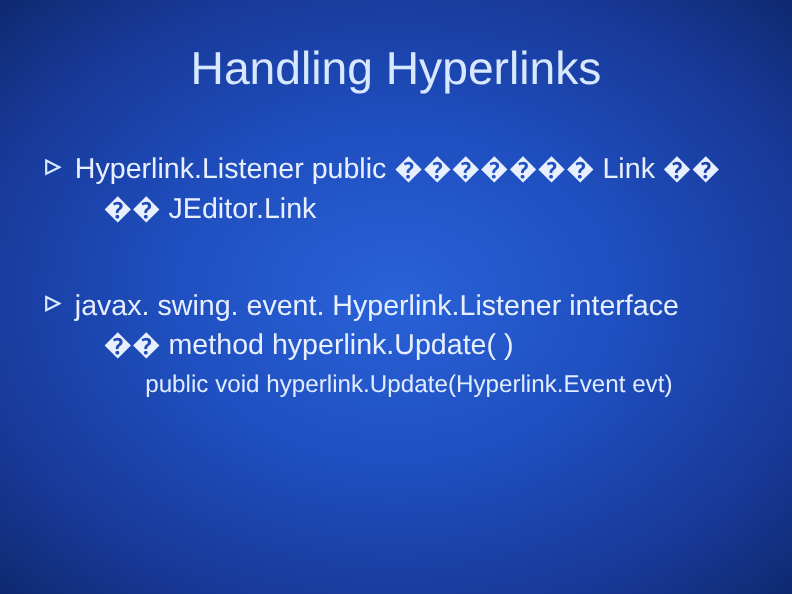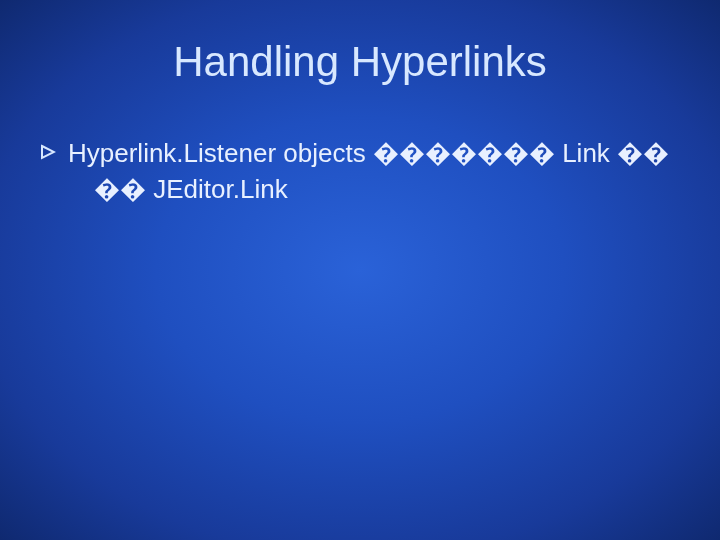--- a/index.html
+++ b/index.html
@@ -72,18 +72,30 @@
 <div class="slide">
   <div class="title">Handling Hyperlinks</div>
 
   <div class="bullet-item">
     <div class="bullet-row">
       <span class="arrow">
         <svg width="16" height="16" viewBox="0 0 16 16">
             <path d="M2 2 L14 8 L2 14 Z" fill="none" stroke="#d8e8ff" stroke-width="2"></path>
           </svg>
       </span>
-      <span class="bullet-text">Hyperlink.Listener objects  ������� Link ��</span>
+      <span class="bullet-text">Hyperlink.Listener public  ������� Link ��</span>
     </div>
     <div class="sub-line">�� JEditor.Link</div>
   </div>
 
+  <div class="bullet-item">
+    <div class="bullet-row">
+      <span class="arrow">
+        <svg width="16" height="16" viewBox="0 0 16 16">
+            <path d="M2 2 L14 8 L2 14 Z" fill="none" stroke="#d8e8ff" stroke-width="2"></path>
+          </svg>
+      </span>
+      <span class="bullet-text">javax. swing. event. Hyperlink.Listener interface</span>
+    </div>
+    <div class="sub-line">�� method hyperlink.Update( )</div>
+    <div class="sub-sub">public void hyperlink.Update(Hyperlink.Event evt)</div>
+  </div>
 </div>
 
 </body></html>

